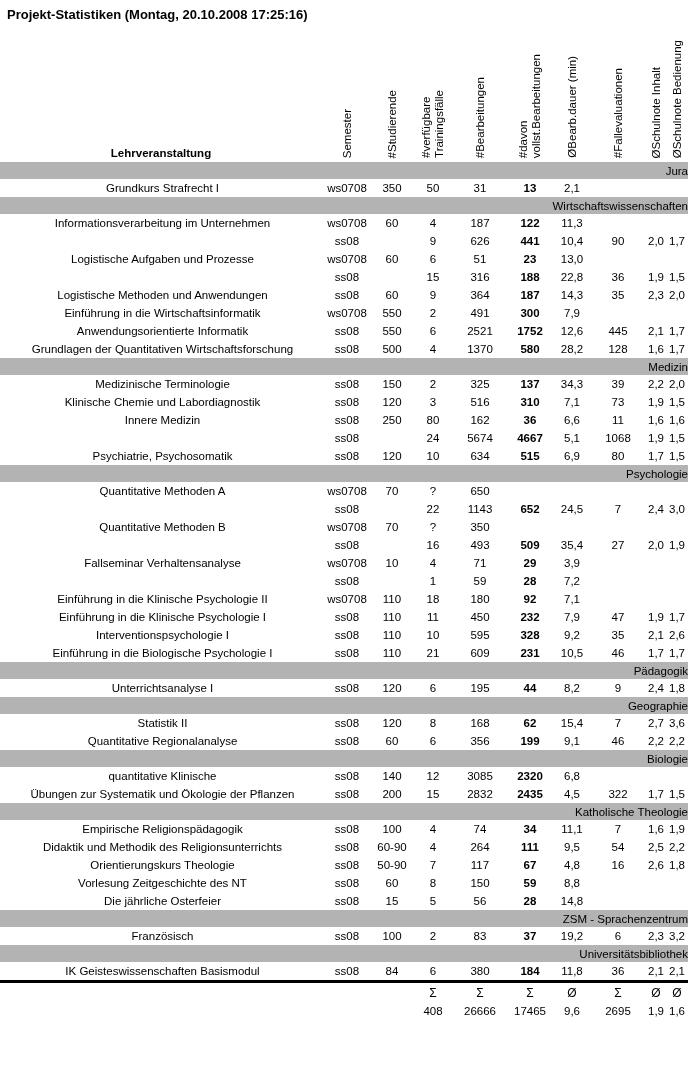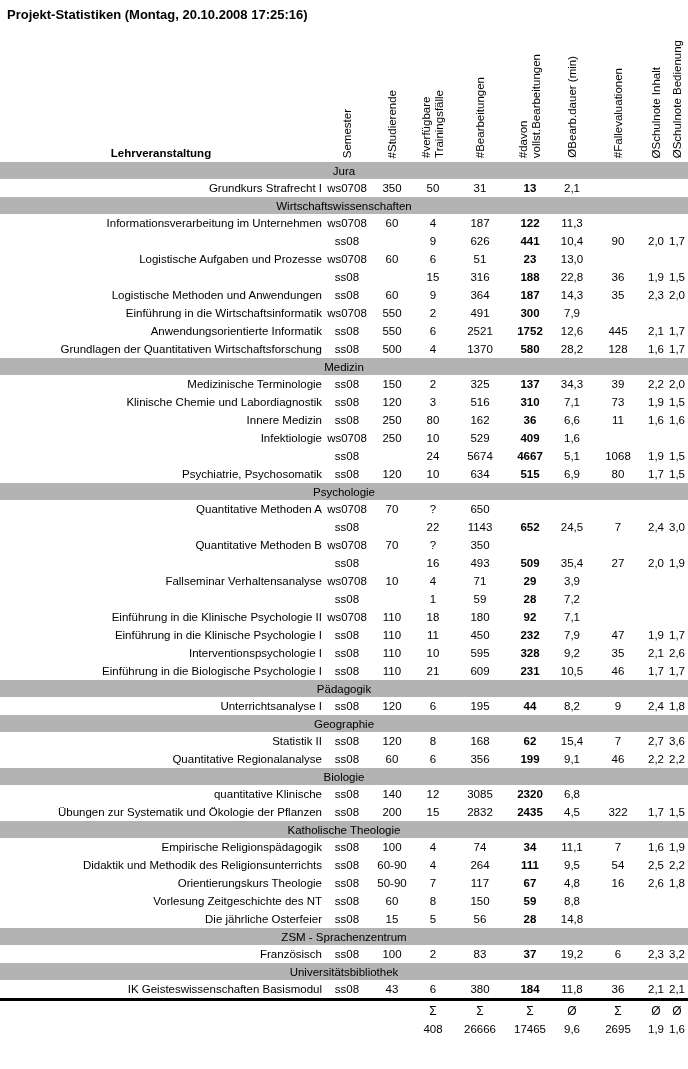--- a/index.html
+++ b/index.html
@@ -52,26 +52,26 @@
   }
   
   tbody td {
     height: 18px;
     padding: 0;
     text-align: center;
     white-space: nowrap;
     overflow: hidden;
   }
   tbody td.lv {
-    text-align: right;
+    text-align: center;
     padding-left: 3px;
   }
   tr.section-row td {
     background: var(--section-bg, #b3b3b3);
-    text-align: center;
+    text-align: right;
     padding-left: 0;
     height: 17px;
   }
   td.bold { font-weight: 700; }
   
   tfoot td {
     height: 18px;
     padding: 0;
     text-align: center;
     white-space: nowrap;
@@ -267,32 +267,20 @@
           <td>250</td>
           <td>80</td>
           <td>162</td>
           <td class="bold">36</td>
           <td>6,6</td>
           <td>11</td>
           <td>1,6</td>
           <td>1,6</td>
         </tr>
         <tr class="data-row">
-          <td class="lv">Infektiologie</td>
-          <td>ws0708</td>
-          <td>250</td>
-          <td>10</td>
-          <td>529</td>
-          <td class="bold">409</td>
-          <td>1,6</td>
-          <td></td>
-          <td></td>
-          <td></td>
-        </tr>
-        <tr class="data-row">
           <td class="lv"></td>
           <td>ss08</td>
           <td></td>
           <td>24</td>
           <td>5674</td>
           <td class="bold">4667</td>
           <td>5,1</td>
           <td>1068</td>
           <td>1,9</td>
           <td>1,5</td>
@@ -578,21 +566,21 @@
           <td>6</td>
           <td>2,3</td>
           <td>3,2</td>
         </tr>
         <tr class="section-row">
           <td colspan="10">Universitätsbibliothek</td>
         </tr>
         <tr class="data-row">
           <td class="lv">IK Geisteswissenschaften Basismodul</td>
           <td>ss08</td>
-          <td>43</td>
+          <td>84</td>
           <td>6</td>
           <td>380</td>
           <td class="bold">184</td>
           <td>11,8</td>
           <td>36</td>
           <td>2,1</td>
           <td>2,1</td>
         </tr>
       </tbody>
     <tfoot>

